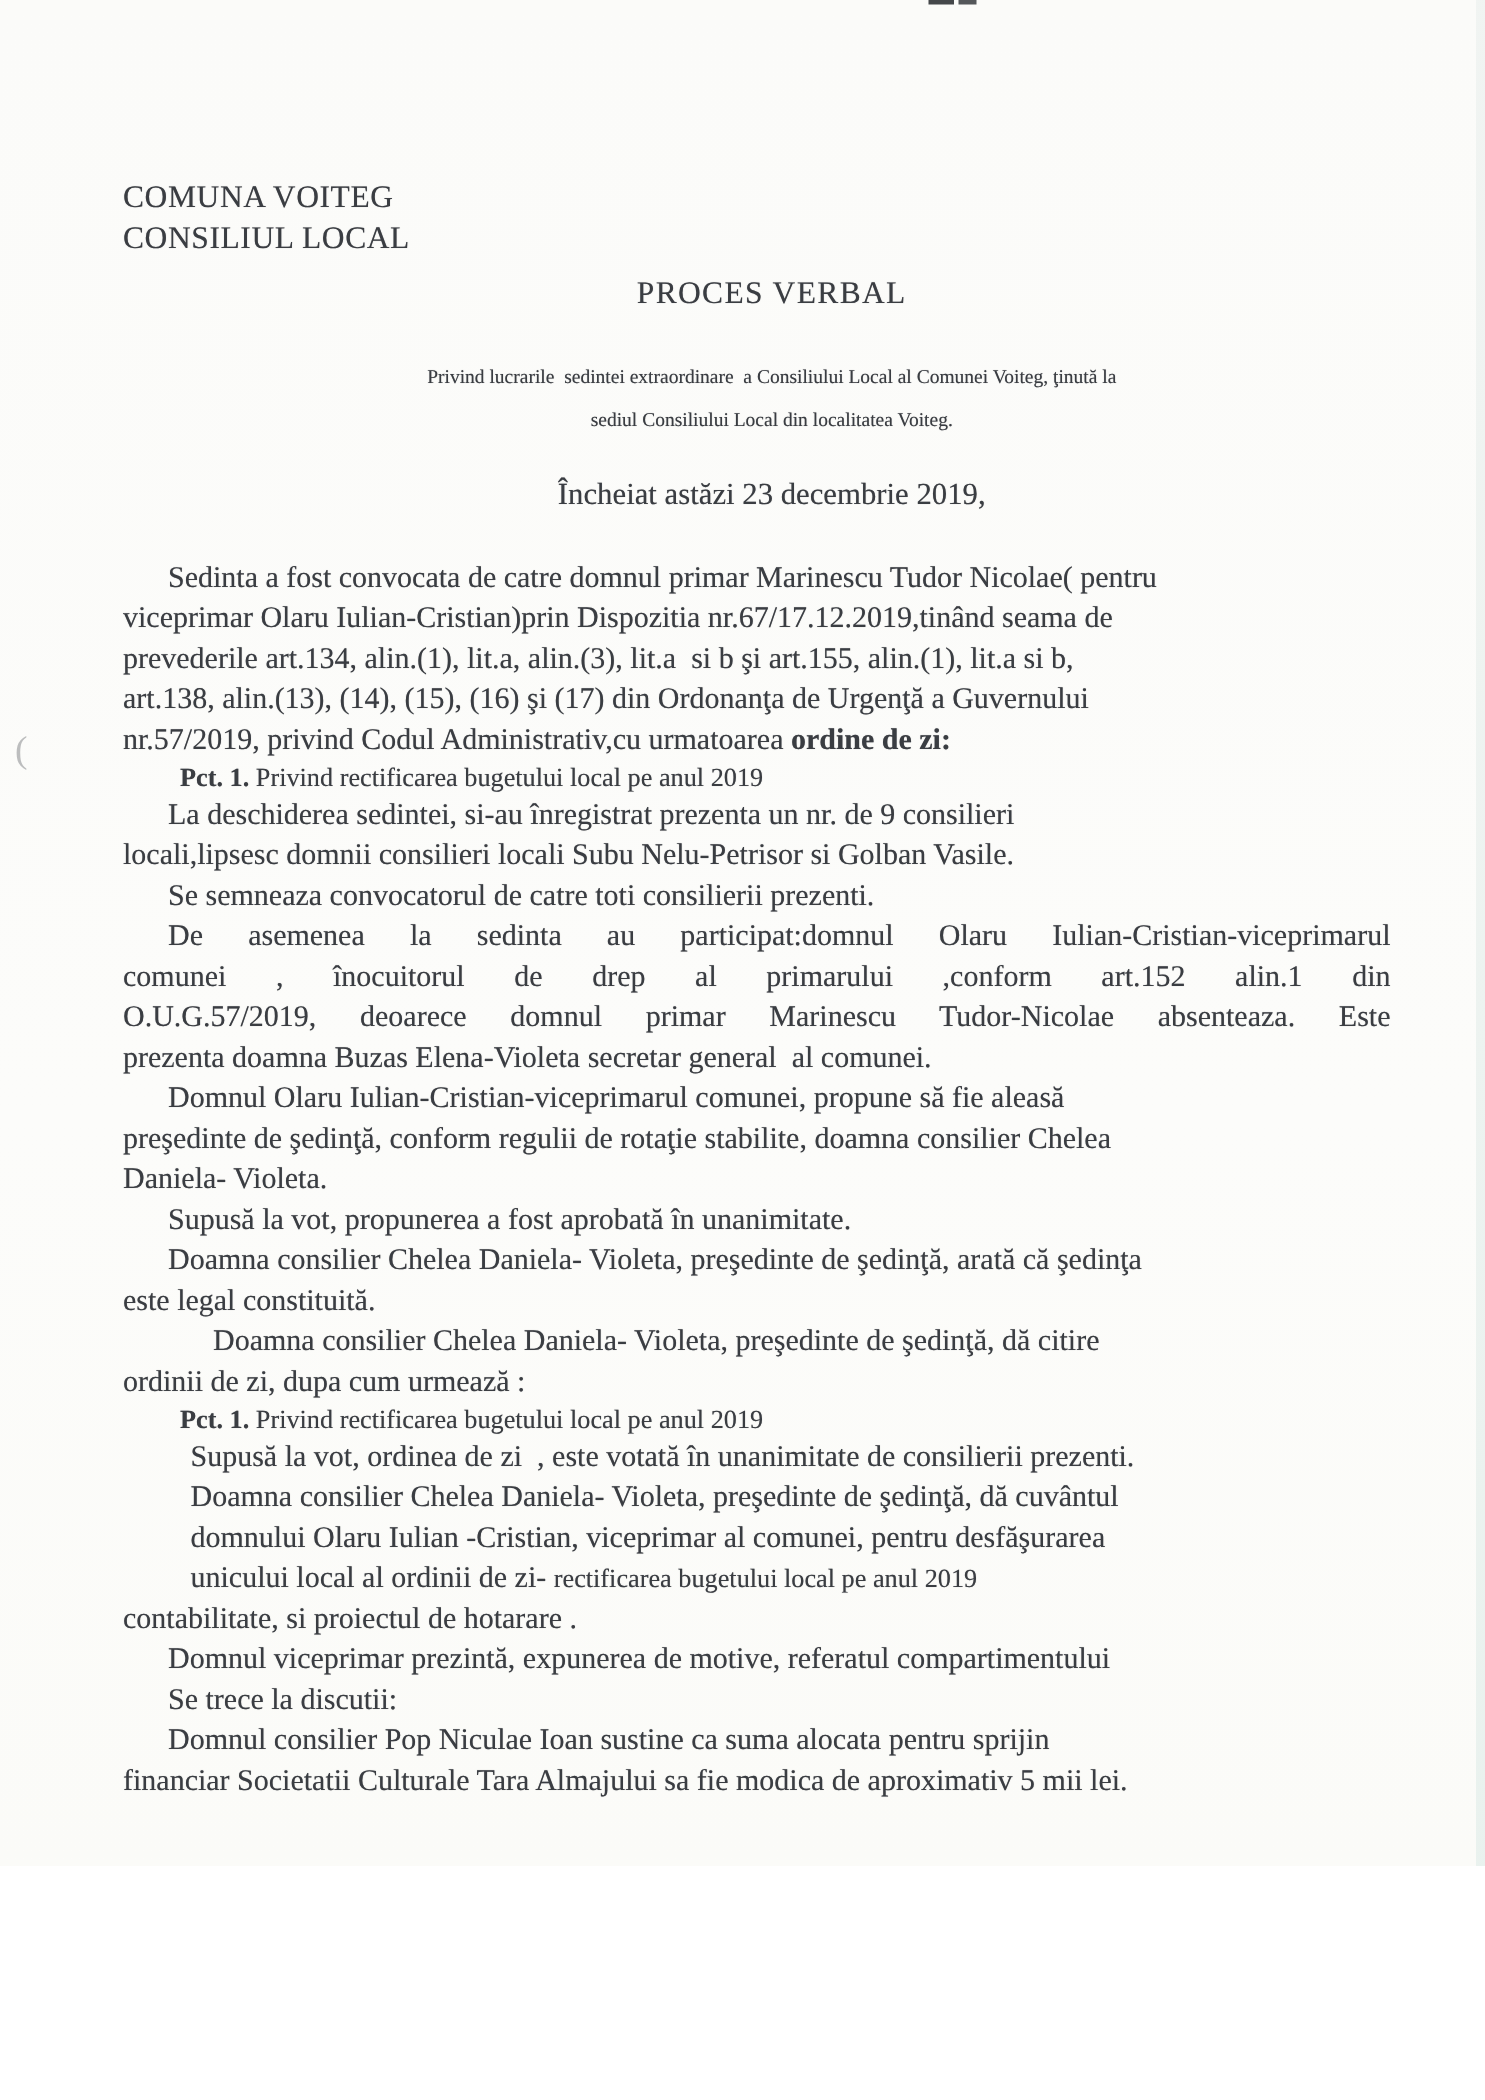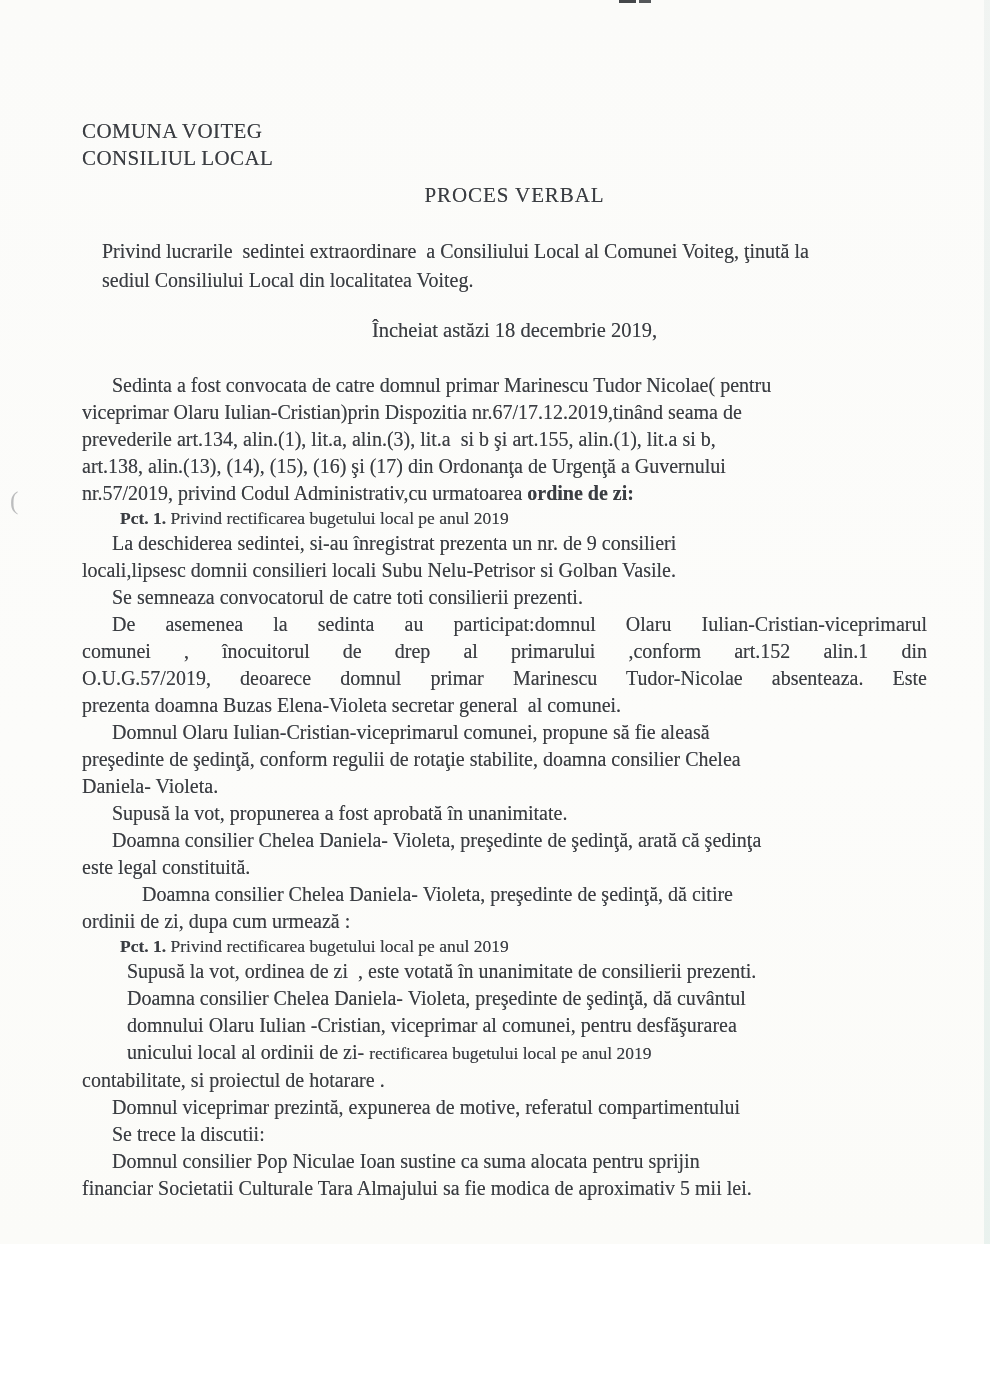--- a/index.html
+++ b/index.html
@@ -16,21 +16,21 @@
     text-shadow: 0 0 0.5px rgba(58, 61, 66, 0.55);
   }
   .content { position: absolute; left: 82px; top: 118px; width: 845px; }
   .line { white-space: pre; font-size: 20px; line-height: 27px; }
   .hdr .line { font-size: 21px; letter-spacing: 0.4px; }
   .title {
     margin-top: 10px; font-size: 21px; letter-spacing: 0.9px;
     line-height: 27px; text-align: center; padding-left: 20px; white-space: pre;
   }
   .intro { margin-top: 28px; }
-  .intro .line { font-size: 20px; line-height: 28.5px; text-align: left; padding-left: 20px; }
+  .intro .line { font-size: 13px; line-height: 28.5px; text-align: center; padding-left: 20px; }
   .date { margin-top: 23px; font-size: 20.5px; line-height: 27px; text-align: center; padding-left: 20px; }
   .bodytxt { margin-top: 28px; }
   .ind   { padding-left: 30px; }
   .ind38 { padding-left: 38px; }
   .ind45 { padding-left: 45px; }
   .ind60 { padding-left: 60px; }
   .pct { font-size: 17.5px; line-height: 23px; }
   .bold-seg { font-weight: 700; }
   .small-seg { font-size: 17.5px; }
   .jlast { white-space: normal; text-align: justify; text-align-last: justify; }
@@ -67,21 +67,21 @@
       <div class="line">CONSILIUL LOCAL</div>
     </div>
 
     <div class="title">PROCES VERBAL</div>
 
     <div class="intro">
       <div class="line">Privind lucrarile  sedintei extraordinare  a Consiliului Local al Comunei Voiteg, ţinută la</div>
       <div class="line">sediul Consiliului Local din localitatea Voiteg.</div>
     </div>
 
-    <div class="date line">Încheiat astăzi 18 decembrie 2019,</div>
+    <div class="date line">Încheiat astăzi 23 decembrie 2019,</div>
 
     <div class="bodytxt">
       <div class="line ind">Sedinta a fost convocata de catre domnul primar Marinescu Tudor Nicolae( pentru</div>
       <div class="line">viceprimar Olaru Iulian-Cristian)prin Dispozitia nr.67/17.12.2019,tinând seama de</div>
       <div class="line">prevederile art.134, alin.(1), lit.a, alin.(3), lit.a  si b şi art.155, alin.(1), lit.a si b,</div>
       <div class="line">art.138, alin.(13), (14), (15), (16) şi (17) din Ordonanţa de Urgenţă a Guvernului</div>
       <div class="line"><span>nr.57/2019, privind Codul Administrativ,cu urmatoarea </span><span class="bold-seg">ordine de zi:</span></div>
       <div class="line pct ind38"><span class="bold-seg">Pct. 1.</span><span> Privind rectificarea bugetului local pe anul 2019</span></div>
       <div class="line ind">La deschiderea sedintei, si-au înregistrat prezenta un nr. de 9 consilieri</div>
       <div class="line">locali,lipsesc domnii consilieri locali Subu Nelu-Petrisor si Golban Vasile.</div>

